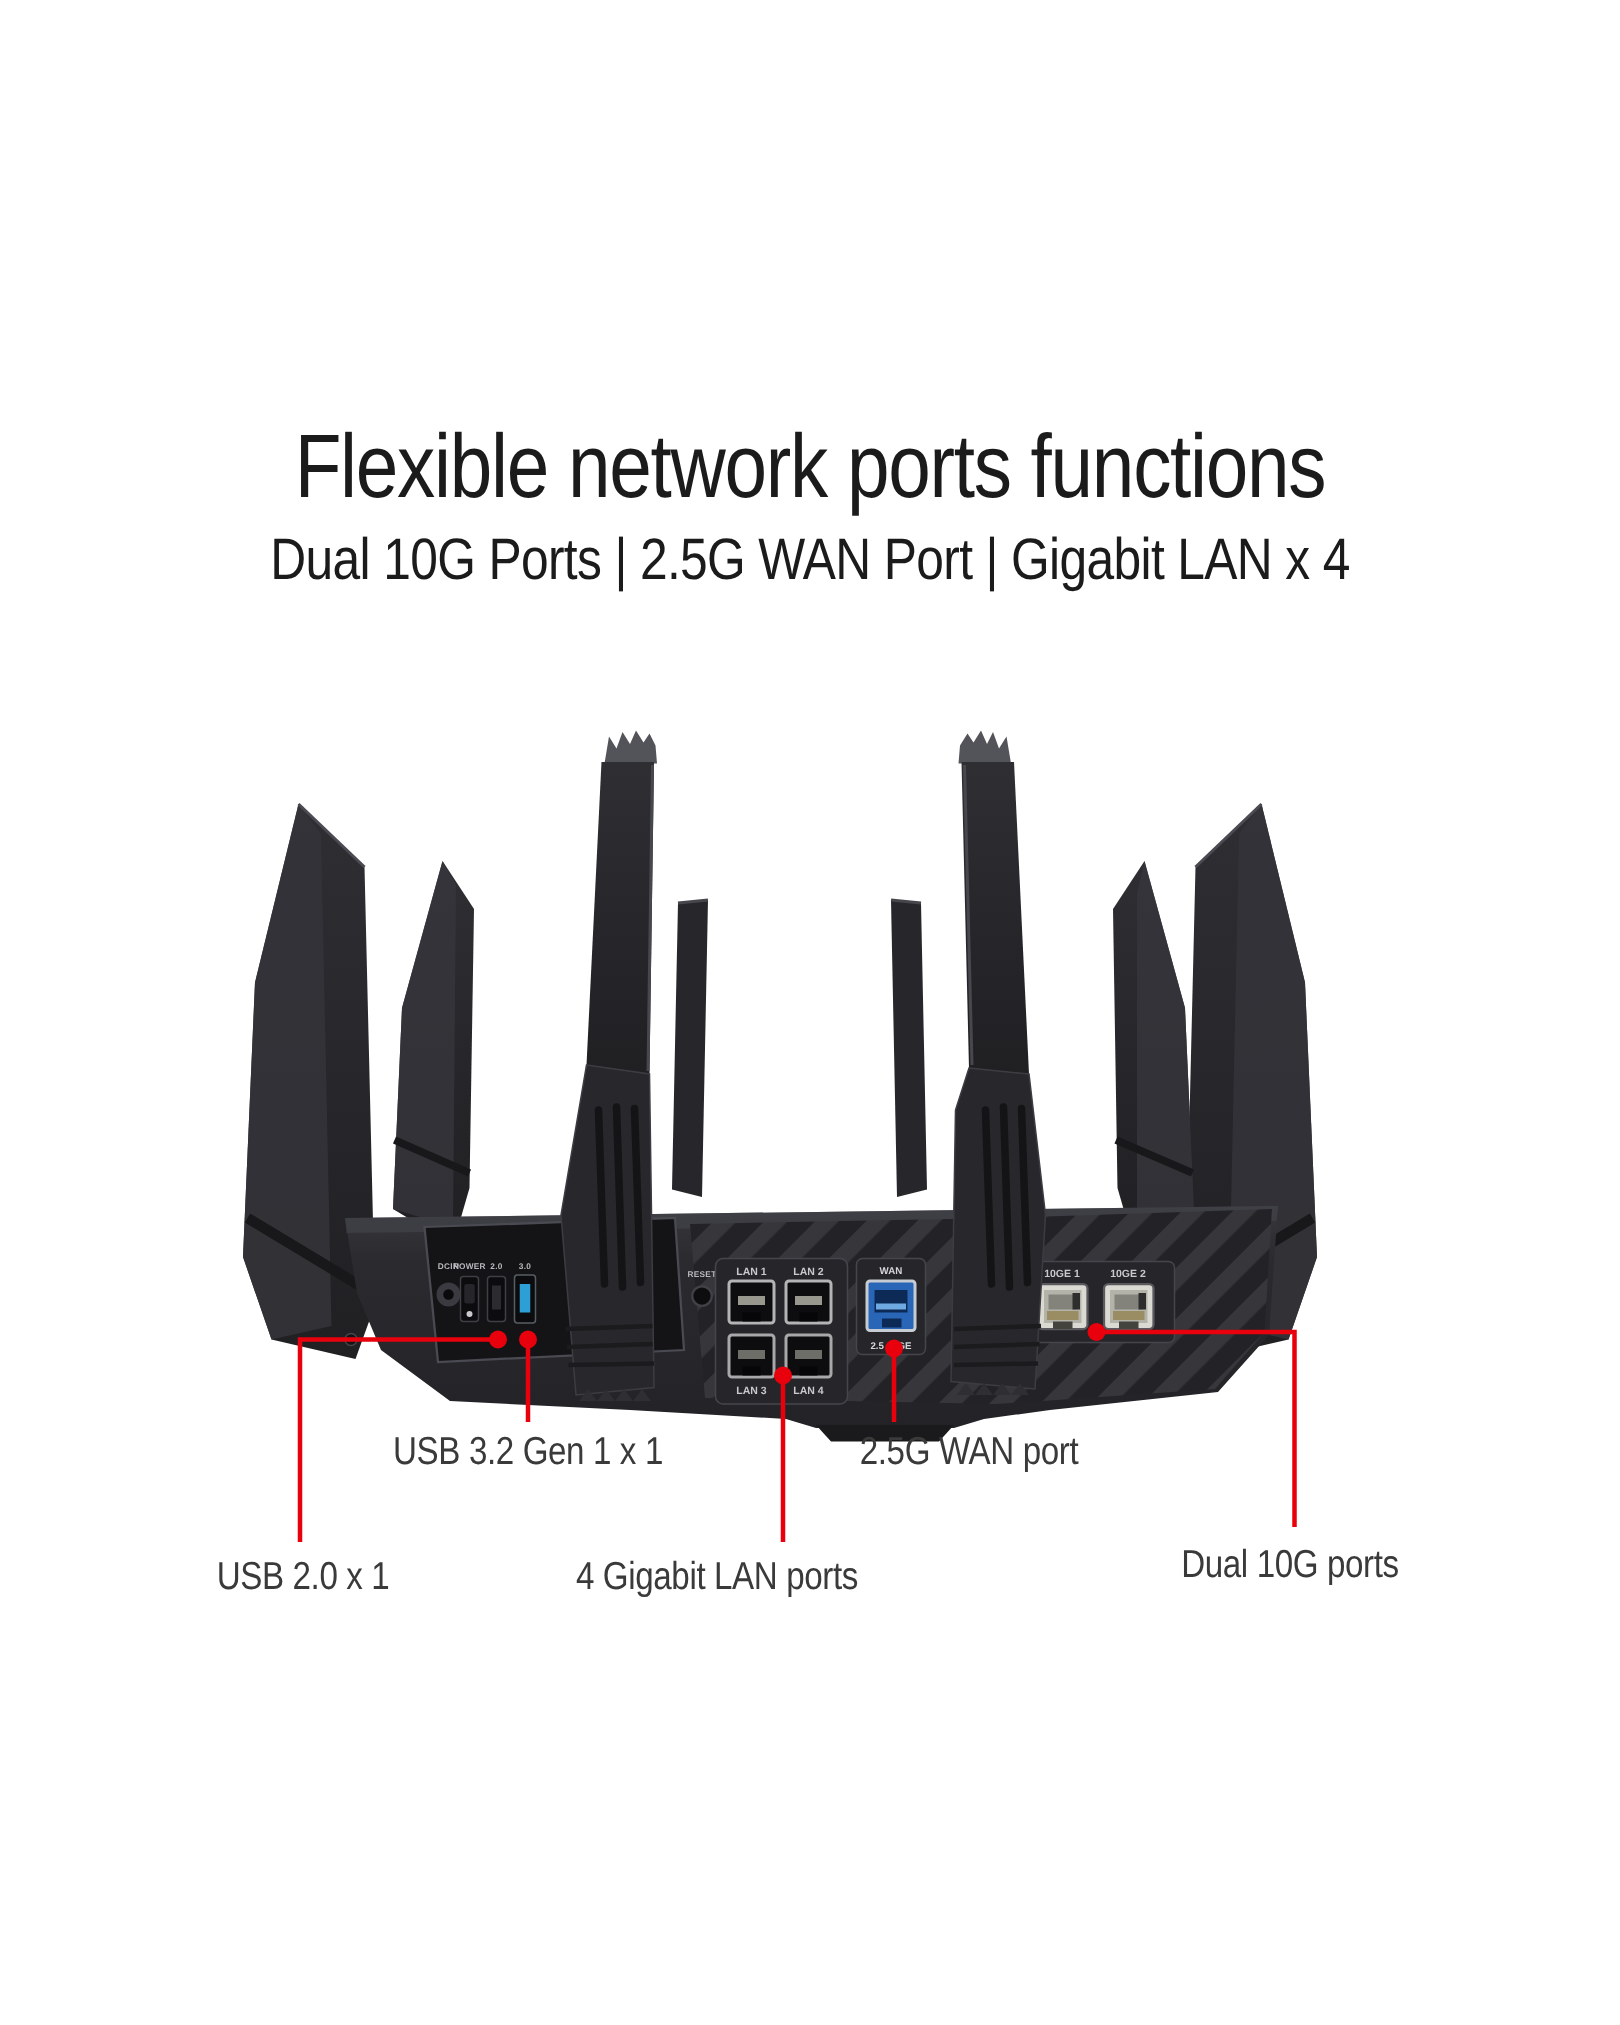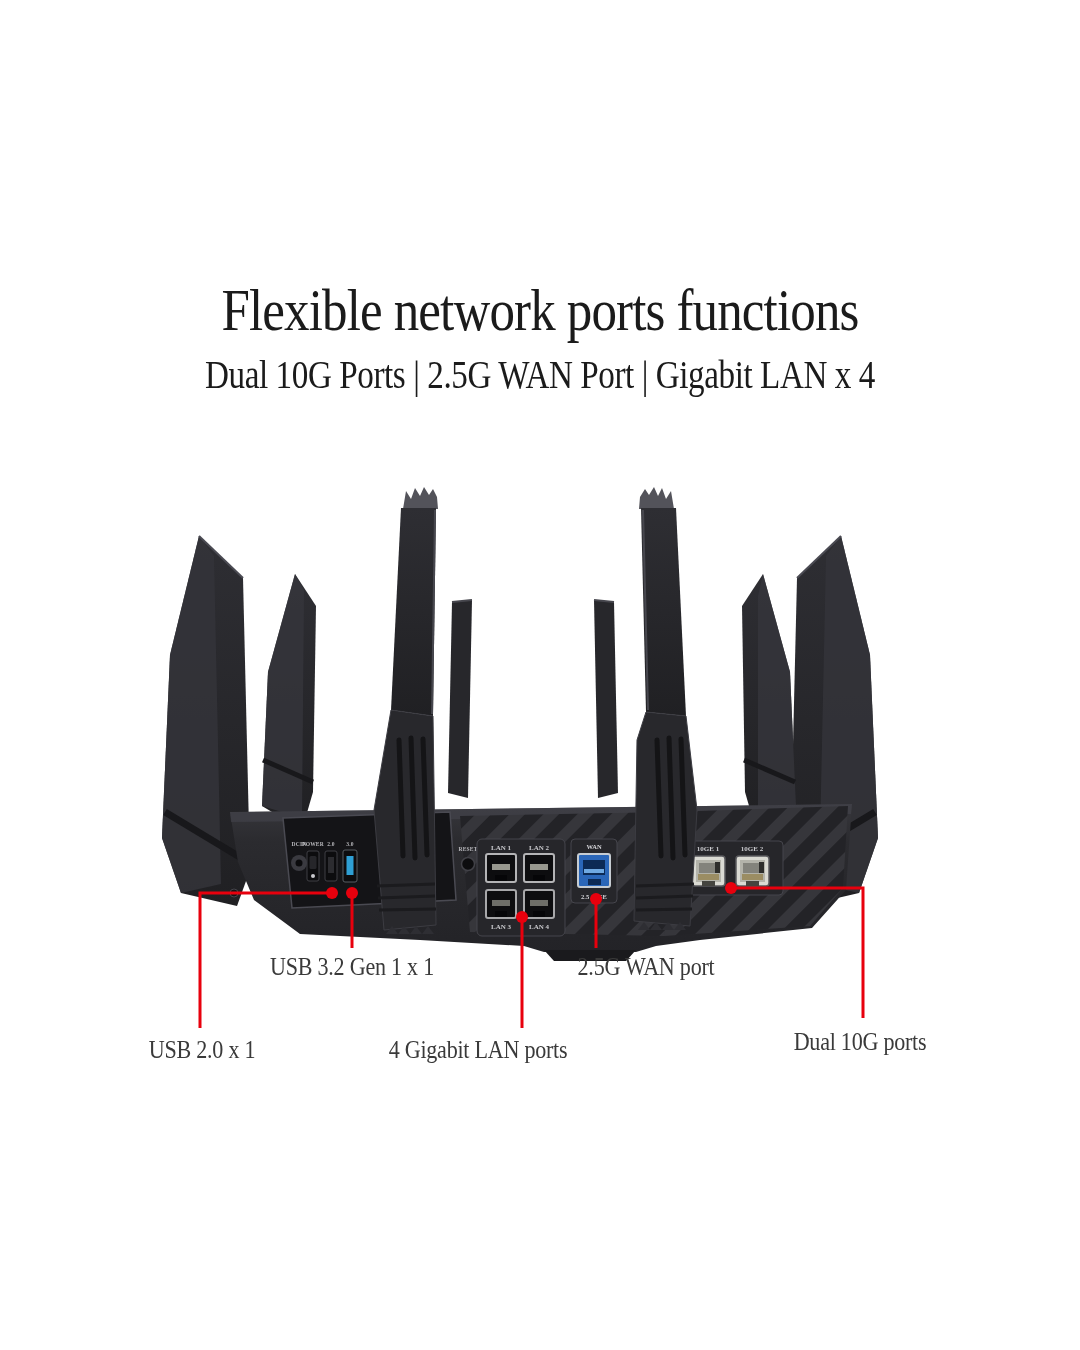--- a/index.html
+++ b/index.html
@@ -1,18 +1,18 @@
 <!DOCTYPE html>
 <html><head>
 <meta charset="utf-8">
 <style>
   html,body{margin:0;padding:0;background:#ffffff;}
   .stage{
     position:relative;width:1080px;height:1350px;background:#ffffff;overflow:hidden;
-    font-family:Liberation Serif, serif;
+    font-family:Liberation Sans, sans-serif;
   }
   .title{
     position:absolute;left:0;right:0;top:276px;text-align:center;
     font-size:60px;font-weight:400;color:#1b1b1b;letter-spacing:-1px;
     transform:scaleX(.85);white-space:nowrap;
   }
   .subtitle{
     position:absolute;left:0;right:0;top:352px;text-align:center;
     font-size:39px;font-weight:400;color:#1b1b1b;letter-spacing:-.5px;
     transform:scaleX(.85);white-space:nowrap;

